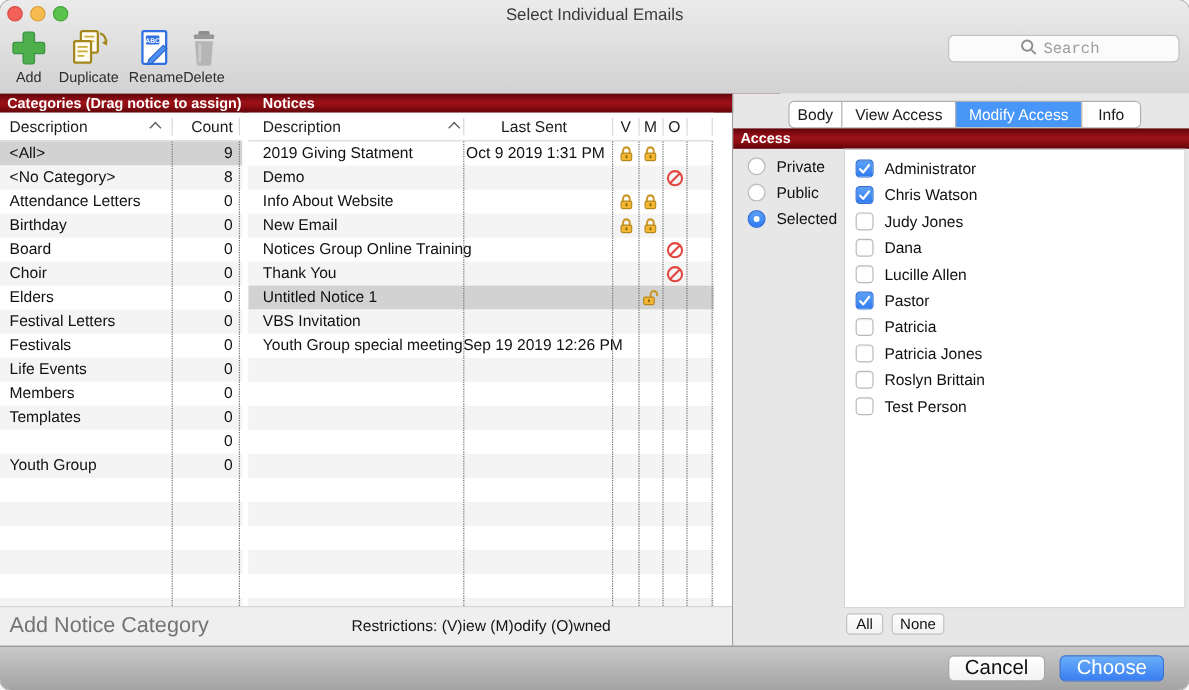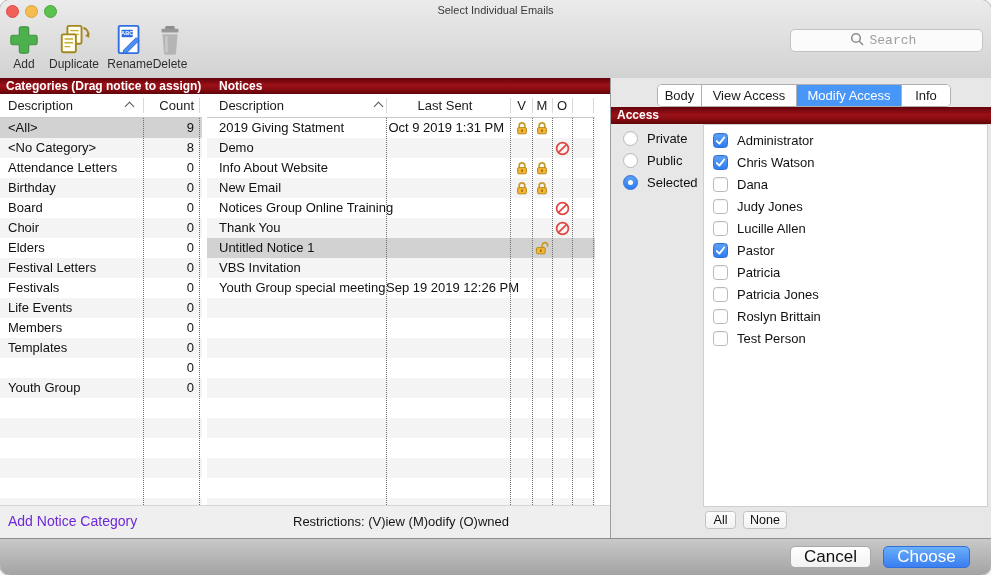--- a/index.html
+++ b/index.html
@@ -5,21 +5,21 @@
   html,body{margin:0;padding:0;background:#f6f6f6;font-family:"Liberation Sans","DejaVu Sans",sans-serif;}
   .window{position:relative;width:991px;height:575px;border-radius:10px;overflow:hidden;
           background:#ececec;outline:1px solid rgba(0,0,0,.28);margin:0 auto;font-size:13px;color:#111;}
 
   
   .chrome{position:absolute;top:0;left:0;right:0;height:78px;background:linear-gradient(#ebebeb,#d2d2d2);}
   .light{position:absolute;top:5px;width:13px;height:13px;border-radius:50%;box-sizing:border-box;}
   .light.red{left:6px;background:#f2605a;border:1px solid #dd4a43;}
   .light.yellow{left:25px;background:#f6bc4f;border:1px solid #d9a23e;}
   .light.green{left:44px;background:#5bc24e;border:1px solid #46a73a;}
-  .win-title{position:absolute;top:4px;left:0;right:0;text-align:center;color:#3a3a3a;font-size:11px;}
+  .win-title{position:absolute;top:4px;left:0;right:0;text-align:center;color:#3a3a3a;font-size:14px;}
   .tool{position:absolute;top:24px;text-align:center;cursor:default;}
   .tool svg{display:block;margin:0 auto;}
   .tool .tl{font-size:12px;color:#2e2e2e;margin-top:1px;}
   .tool.add{left:2px;width:44px;}
   .tool.dup{left:44px;width:60px;}
   .tool.ren{left:102px;width:56px;}
   .tool.del{left:146px;width:48px;}
   .search{position:absolute;left:790px;top:29px;width:193px;height:23px;background:#fbfbfb;border:1px solid #c2c2c2;
           border-radius:5px;box-sizing:border-box;display:flex;align-items:center;justify-content:center;gap:4px;font-family:Liberation Mono, monospace;}
   .search input{border:none;outline:none;background:transparent;width:52px;font-size:13px;font-family:inherit;color:#555;}
@@ -49,21 +49,21 @@
   .cat-count{position:absolute;top:0;left:143px;width:51px;text-align:right;}
   .not-desc{padding-left:12px;}
   .not-sent{position:absolute;top:0;left:179px;width:118px;text-align:right;}
   .slot{position:absolute;top:0;height:20px;display:flex;align-items:center;justify-content:center;}
   .slot-v{left:304px;width:21px;} .slot-m{left:325px;width:20px;} .slot-o{left:345px;width:20px;}
   .strip{position:absolute;top:94px;height:411px;background:#fff;}
   .strip1{left:202px;width:5px;} .strip2{left:595px;width:15px;}
 
   
   .left-footer{position:absolute;top:505px;left:0;width:610px;height:33px;background:#efefef;border-top:1px solid #d6d6d6;box-sizing:border-box;}
-  .addcat{position:absolute;left:8px;top:0;line-height:31px;color:#6d28d9;font-size:14px;cursor:pointer;}
+  .addcat{position:absolute;left:8px;top:0;line-height:31px;color:#737373;font-size:18px;cursor:pointer;}
   .restr{position:absolute;left:207px;width:388px;top:0;line-height:31px;text-align:center;color:#151515;}
 
   
   .vdiv{position:absolute;left:610px;top:78px;width:1px;height:460px;background:#9e9e9e;}
   .rpanel{position:absolute;left:611px;top:78px;width:380px;height:460px;background:#e7e7e7;}
   .tabs{position:absolute;left:46px;top:6px;height:21px;display:flex;border:1px solid #b0b0b0;border-radius:5px;overflow:hidden;background:#fff;}
   .tab{height:21px;line-height:21px;text-align:center;font-size:13px;color:#1a1a1a;background:#fff;border:none;padding:0;font-family:inherit;cursor:default;}
   .tab + .tab{border-left:1px solid #b0b0b0;}
   .tab:nth-child(1){width:43px;} .tab:nth-child(2){width:95px;} .tab:nth-child(3){width:105px;} .tab:nth-child(4){width:49px;}
   .tab.active{background:#4796f8;color:#fff;}
@@ -496,28 +496,28 @@
               <polyline points="3,7.6 5.8,10.4 11,3.8" fill="none" stroke="#fff" stroke-width="2" stroke-linecap="round" stroke-linejoin="round"></polyline>
             </svg>
           </span>
           <span>Chris Watson</span>
         </div>
 
         <div class="person">
           <span class="cb">
             
           </span>
+          <span>Judy Jones</span>
+        </div>
+
+        <div class="person">
+          <span class="cb">
+            
+          </span>
           <span>Dana</span>
-        </div>
-
-        <div class="person">
-          <span class="cb">
-            
-          </span>
-          <span>Judy Jones</span>
         </div>
 
         <div class="person">
           <span class="cb">
             
           </span>
           <span>Lucille Allen</span>
         </div>
 
         <div class="person">

